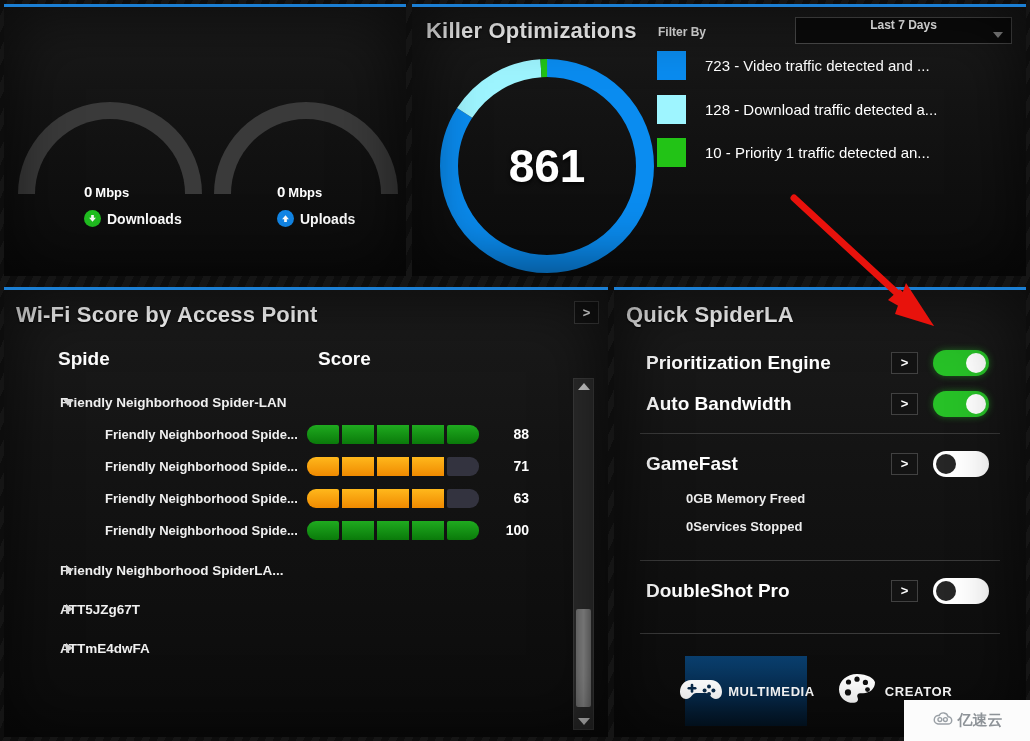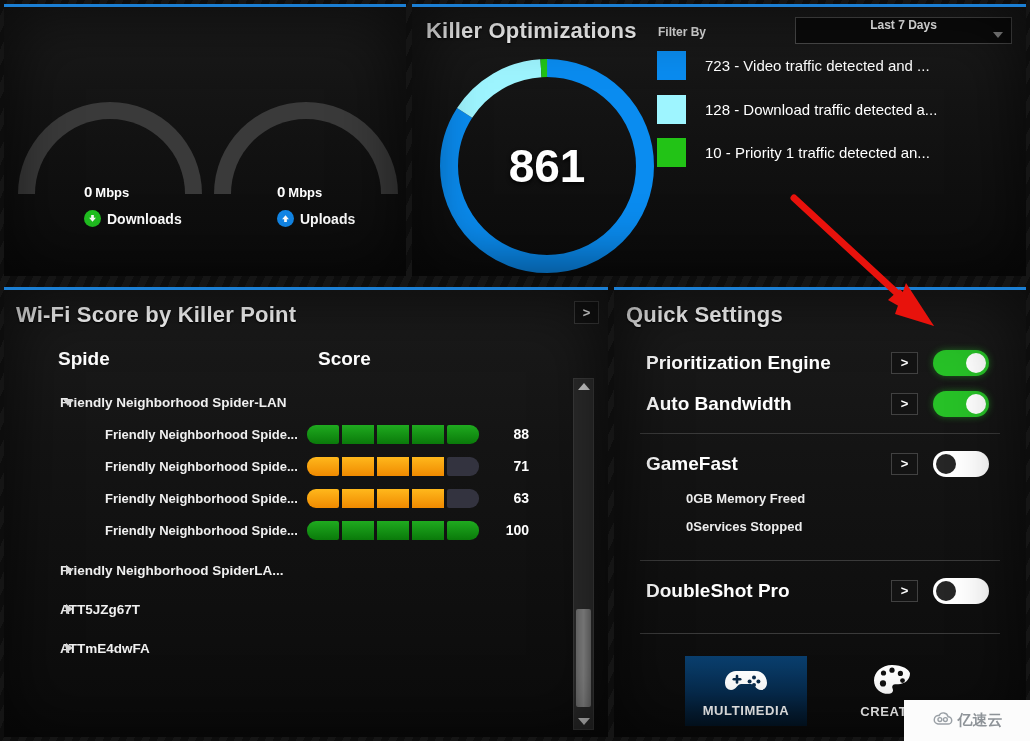--- a/index.html
+++ b/index.html
@@ -178,21 +178,21 @@
 
   .qs-sub{ color:#ededed; font-size:13px; font-weight:bold; padding-left:72px; height:28px; display:flex; align-items:center; }
   .qs-divider{ height:1px; background:#3a3a3a; margin:9px 26px 9px 26px; }
 
   #profiles{
     position:absolute; left:0; bottom:4px; width:100%; height:84px;
     display:flex; align-items:center; justify-content:center; gap:26px;
   }
   .profile{
     width:122px; height:70px;
-    display:flex;flex-direction:column;align-items:center;justify-content:center;gap:3px;
+    display:flex;flex-direction:row;align-items:center;justify-content:center;gap:3px;
   }
   .profile.active{ background:linear-gradient(180deg,#0a3f6e 0%, #062a4c 55%, #031525 100%); }
   .profile .pname{ color:#fff;font-size:13px;font-weight:bold;letter-spacing:.6px; }
 
   
   #annot-arrow{ position:absolute; left:0; top:0; width:1030px; height:741px; pointer-events:none; }
 
   
   #watermark{
     position:absolute; right:0; bottom:0; width:126px; height:41px;
@@ -270,21 +270,21 @@
       <span class="legend-sw" style="background:#9ef5ff"></span>
       <span class="legend-txt">128 -  Download traffic detected a...</span>
     </div>
     <div class="legend-row" style="top:131px">
       <span class="legend-sw" style="background:#22c316"></span>
       <span class="legend-txt">10 -  Priority 1 traffic detected an...</span>
     </div>
   </section>
 
   <section class="panel" id="p-wifi">
-    <div class="panel-title">Wi-Fi Score by Killer Point</div>
+    <div class="panel-title">Wi-Fi Score by Access Point</div>
     <div id="wifi-expand">&gt;</div>
 
     <div id="wifi-head">
       <span class="col-name">Spide</span>
       <span class="col-score">Score</span>
     </div>
 
     <div id="wifi-list">
       <div class="tree-row group">
         <span class="tw open"></span>
@@ -358,21 +358,21 @@
           <i class="tri-up"></i>
         </span>
       <div id="wifi-thumb"></div>
       <span class="sb-arrow down">
           <i class="tri-dn"></i>
         </span>
     </div>
   </section>
 
   <section class="panel" id="p-quick">
-    <div class="panel-title">Quick Settings</div>
+    <div class="panel-title">Quick SpiderLA</div>
 
     <div id="quick-body">
 
       <div class="qs-row">
         <span class="qs-name">Prioritization Engine</span>
         <span class="qs-arrow">&gt;</span>
         <span class="toggle on">
             <i class="knob"></i>
           </span>
       </div>

